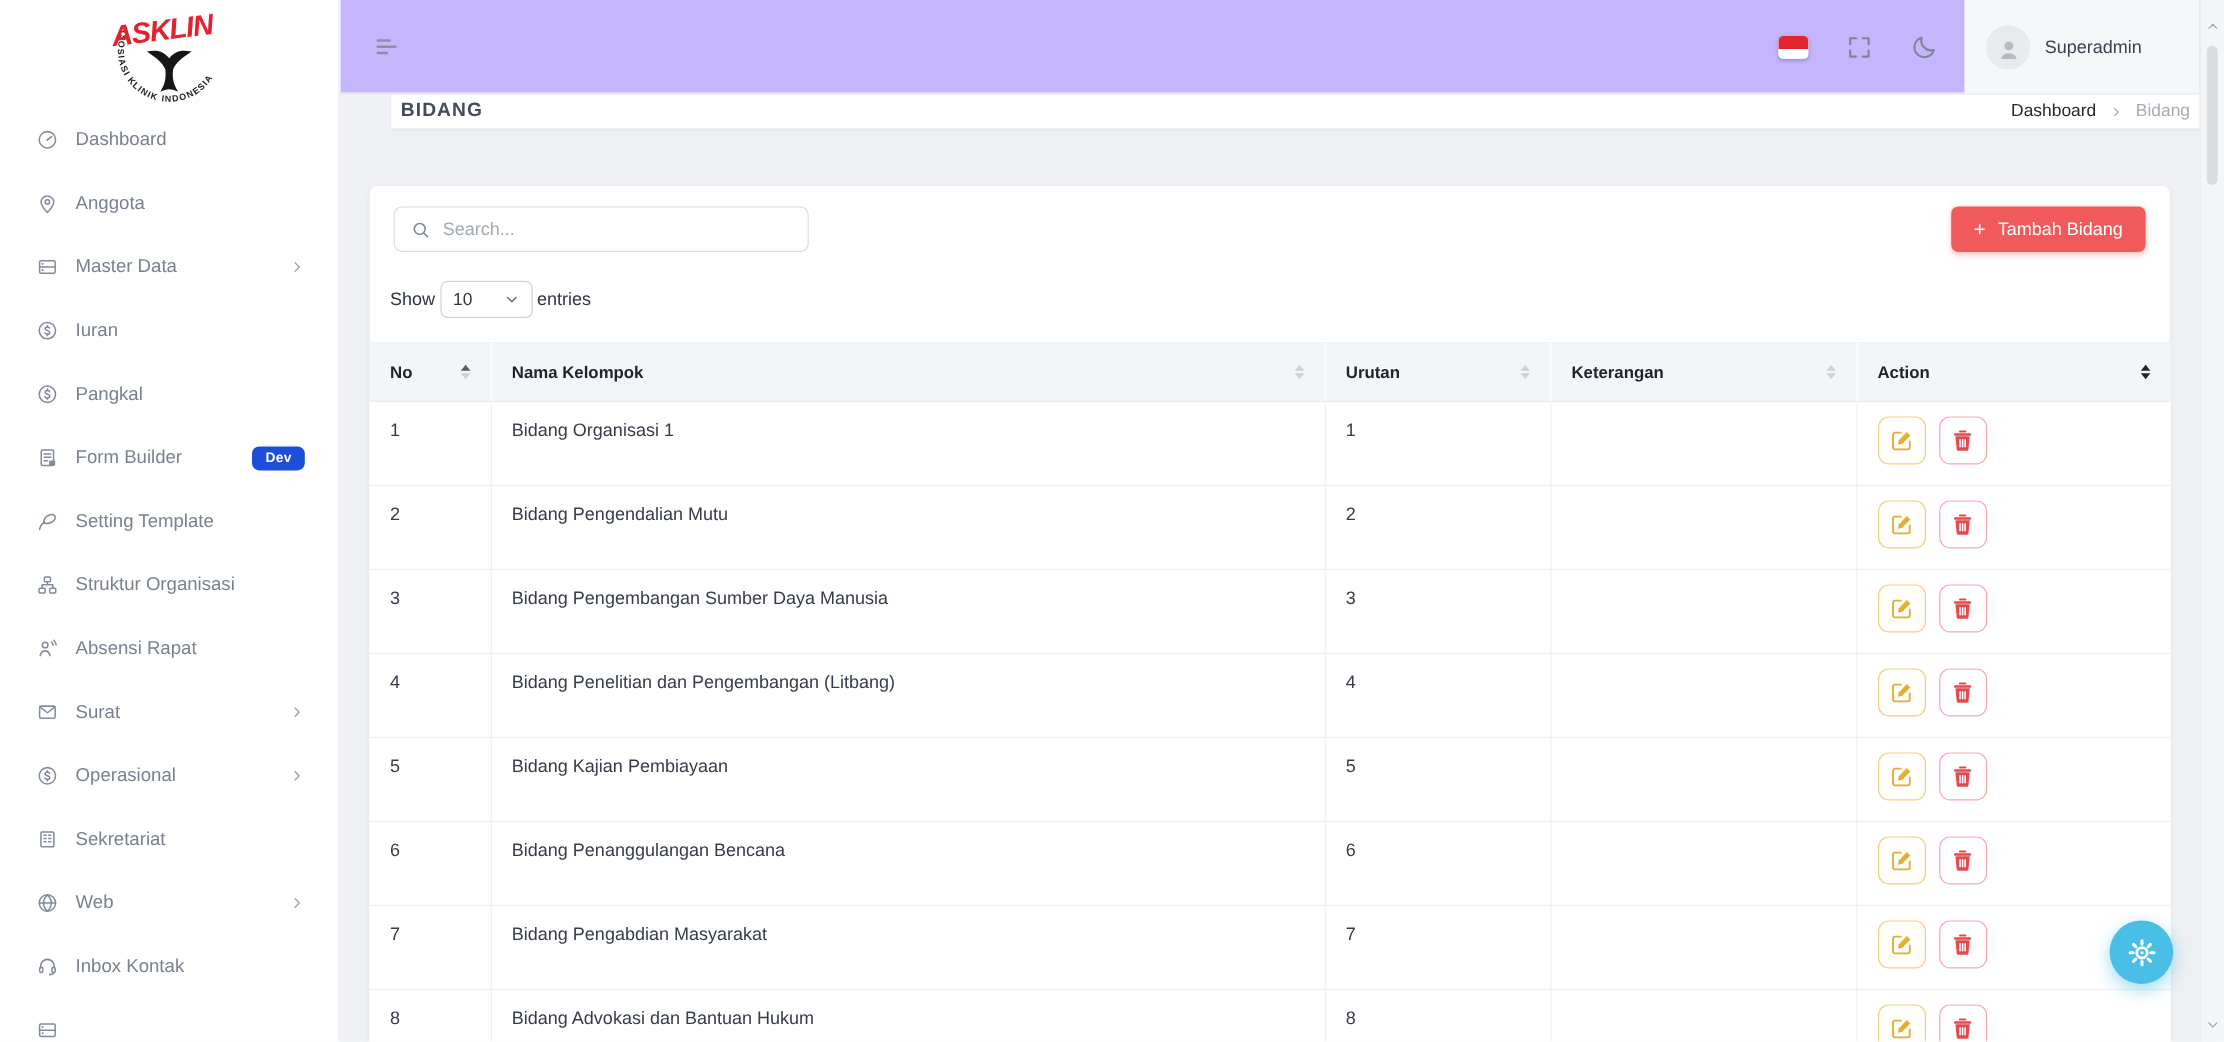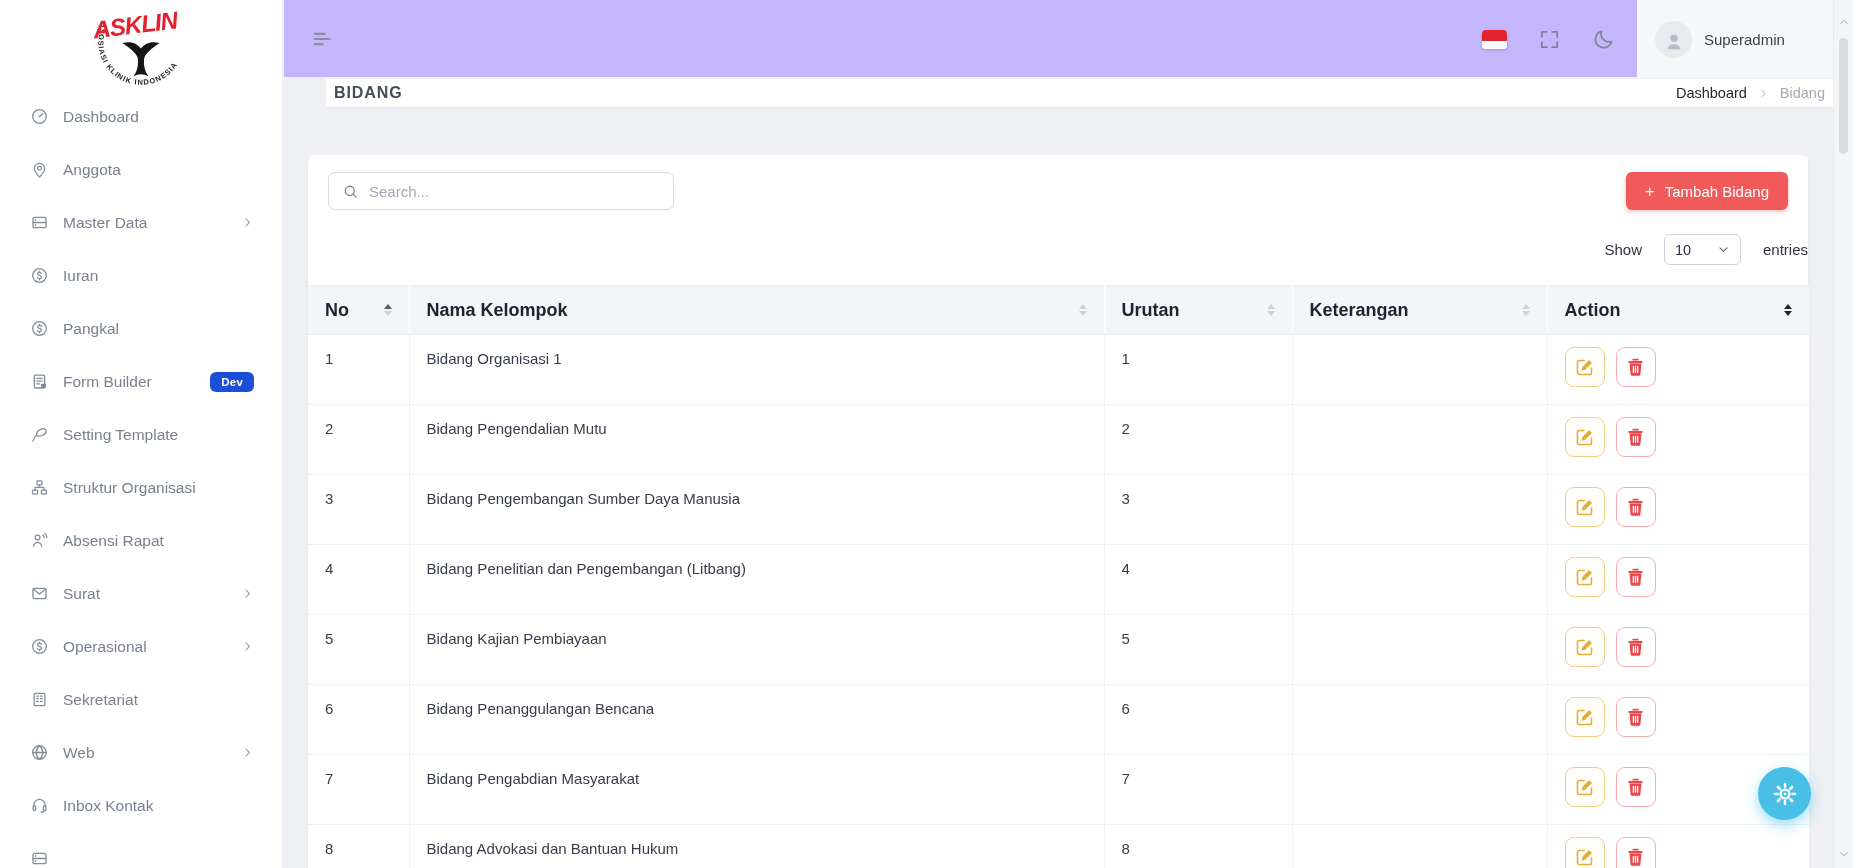--- a/index.html
+++ b/index.html
@@ -70,34 +70,34 @@
     display:flex; align-items:center; padding:0 13px; gap:10px; background:#fff; }
   .search-box svg { width:17px; height:17px; color:#7c8594; flex:none; }
   .search-box input { border:0; outline:0; font-size:15px; color:#3a404c; width:100%;
     font-family:inherit; background:transparent; }
   .search-box input::placeholder { color:#a2a8b2; }
   .add-btn { height:38px; background:#f05a5a; color:#fff; border:0; border-radius:6px;
     font-size:15px; padding:0 19px; display:flex; align-items:center; gap:10px;
     cursor:pointer; font-family:inherit; box-shadow:0 2px 5px rgba(240,90,90,.35); }
   .add-btn .plus { font-size:17px; font-weight:400; line-height:1; }
 
-  .show-row { display:flex; align-items:center; gap:22px; margin:24px 0 2px 17px;
-    font-size:15px; color:#2e3440;justify-content:flex-end; }
+  .show-row { display:flex; align-items:center; gap:4px; margin:24px 0 2px 17px;
+    font-size:15px; color:#2e3440; }
   .entries-select { width:77px; height:31px; border:1px solid #ccd2db; border-radius:6px;
     display:flex; align-items:center; justify-content:space-between; padding:0 10px;
     font-size:14.5px; color:#2e3440; cursor:pointer; background:#fff; }
   .entries-select svg { width:13px; height:13px; color:#5c6470; }
 
   
   table { width:100%; border-collapse:collapse; margin-top:20px; table-layout:fixed; }
   th { background:#f3f6f9; height:49px; padding:0 17px; text-align:left;
     border-right:1px solid #fff; border-top:1px solid #eef1f4;
     border-bottom:1px solid #e8ebef; cursor:pointer; }
   th:last-child { border-right:0; }
-  .thc { display:flex; align-items:center; font-size:18px; font-weight:700; color:#20242c; }
+  .thc { display:flex; align-items:center; font-size:14px; font-weight:700; color:#20242c; }
   .sort { display:inline-flex; flex-direction:column; gap:2px; margin-left:auto; padding-left:8px; }
   .sort i { width:0; height:0; border-left:4px solid transparent; border-right:4px solid transparent; }
   .sort .up { border-bottom:5px solid #cdd2d9; }
   .sort .dn { border-top:5px solid #cdd2d9; }
   .sort.asc .up { border-bottom-color:#565e6b; }
   .sort.active .up { border-bottom-color:#20242c; }
   .sort.active .dn { border-top-color:#20242c; }
   td { height:70px; padding:15px 17px; vertical-align:top; font-size:15px; color:#363c48;
     border-right:1px solid #eef1f4; border-bottom:1px solid #eef1f4; background:#fff; }
   td:last-child { border-right:0; }

